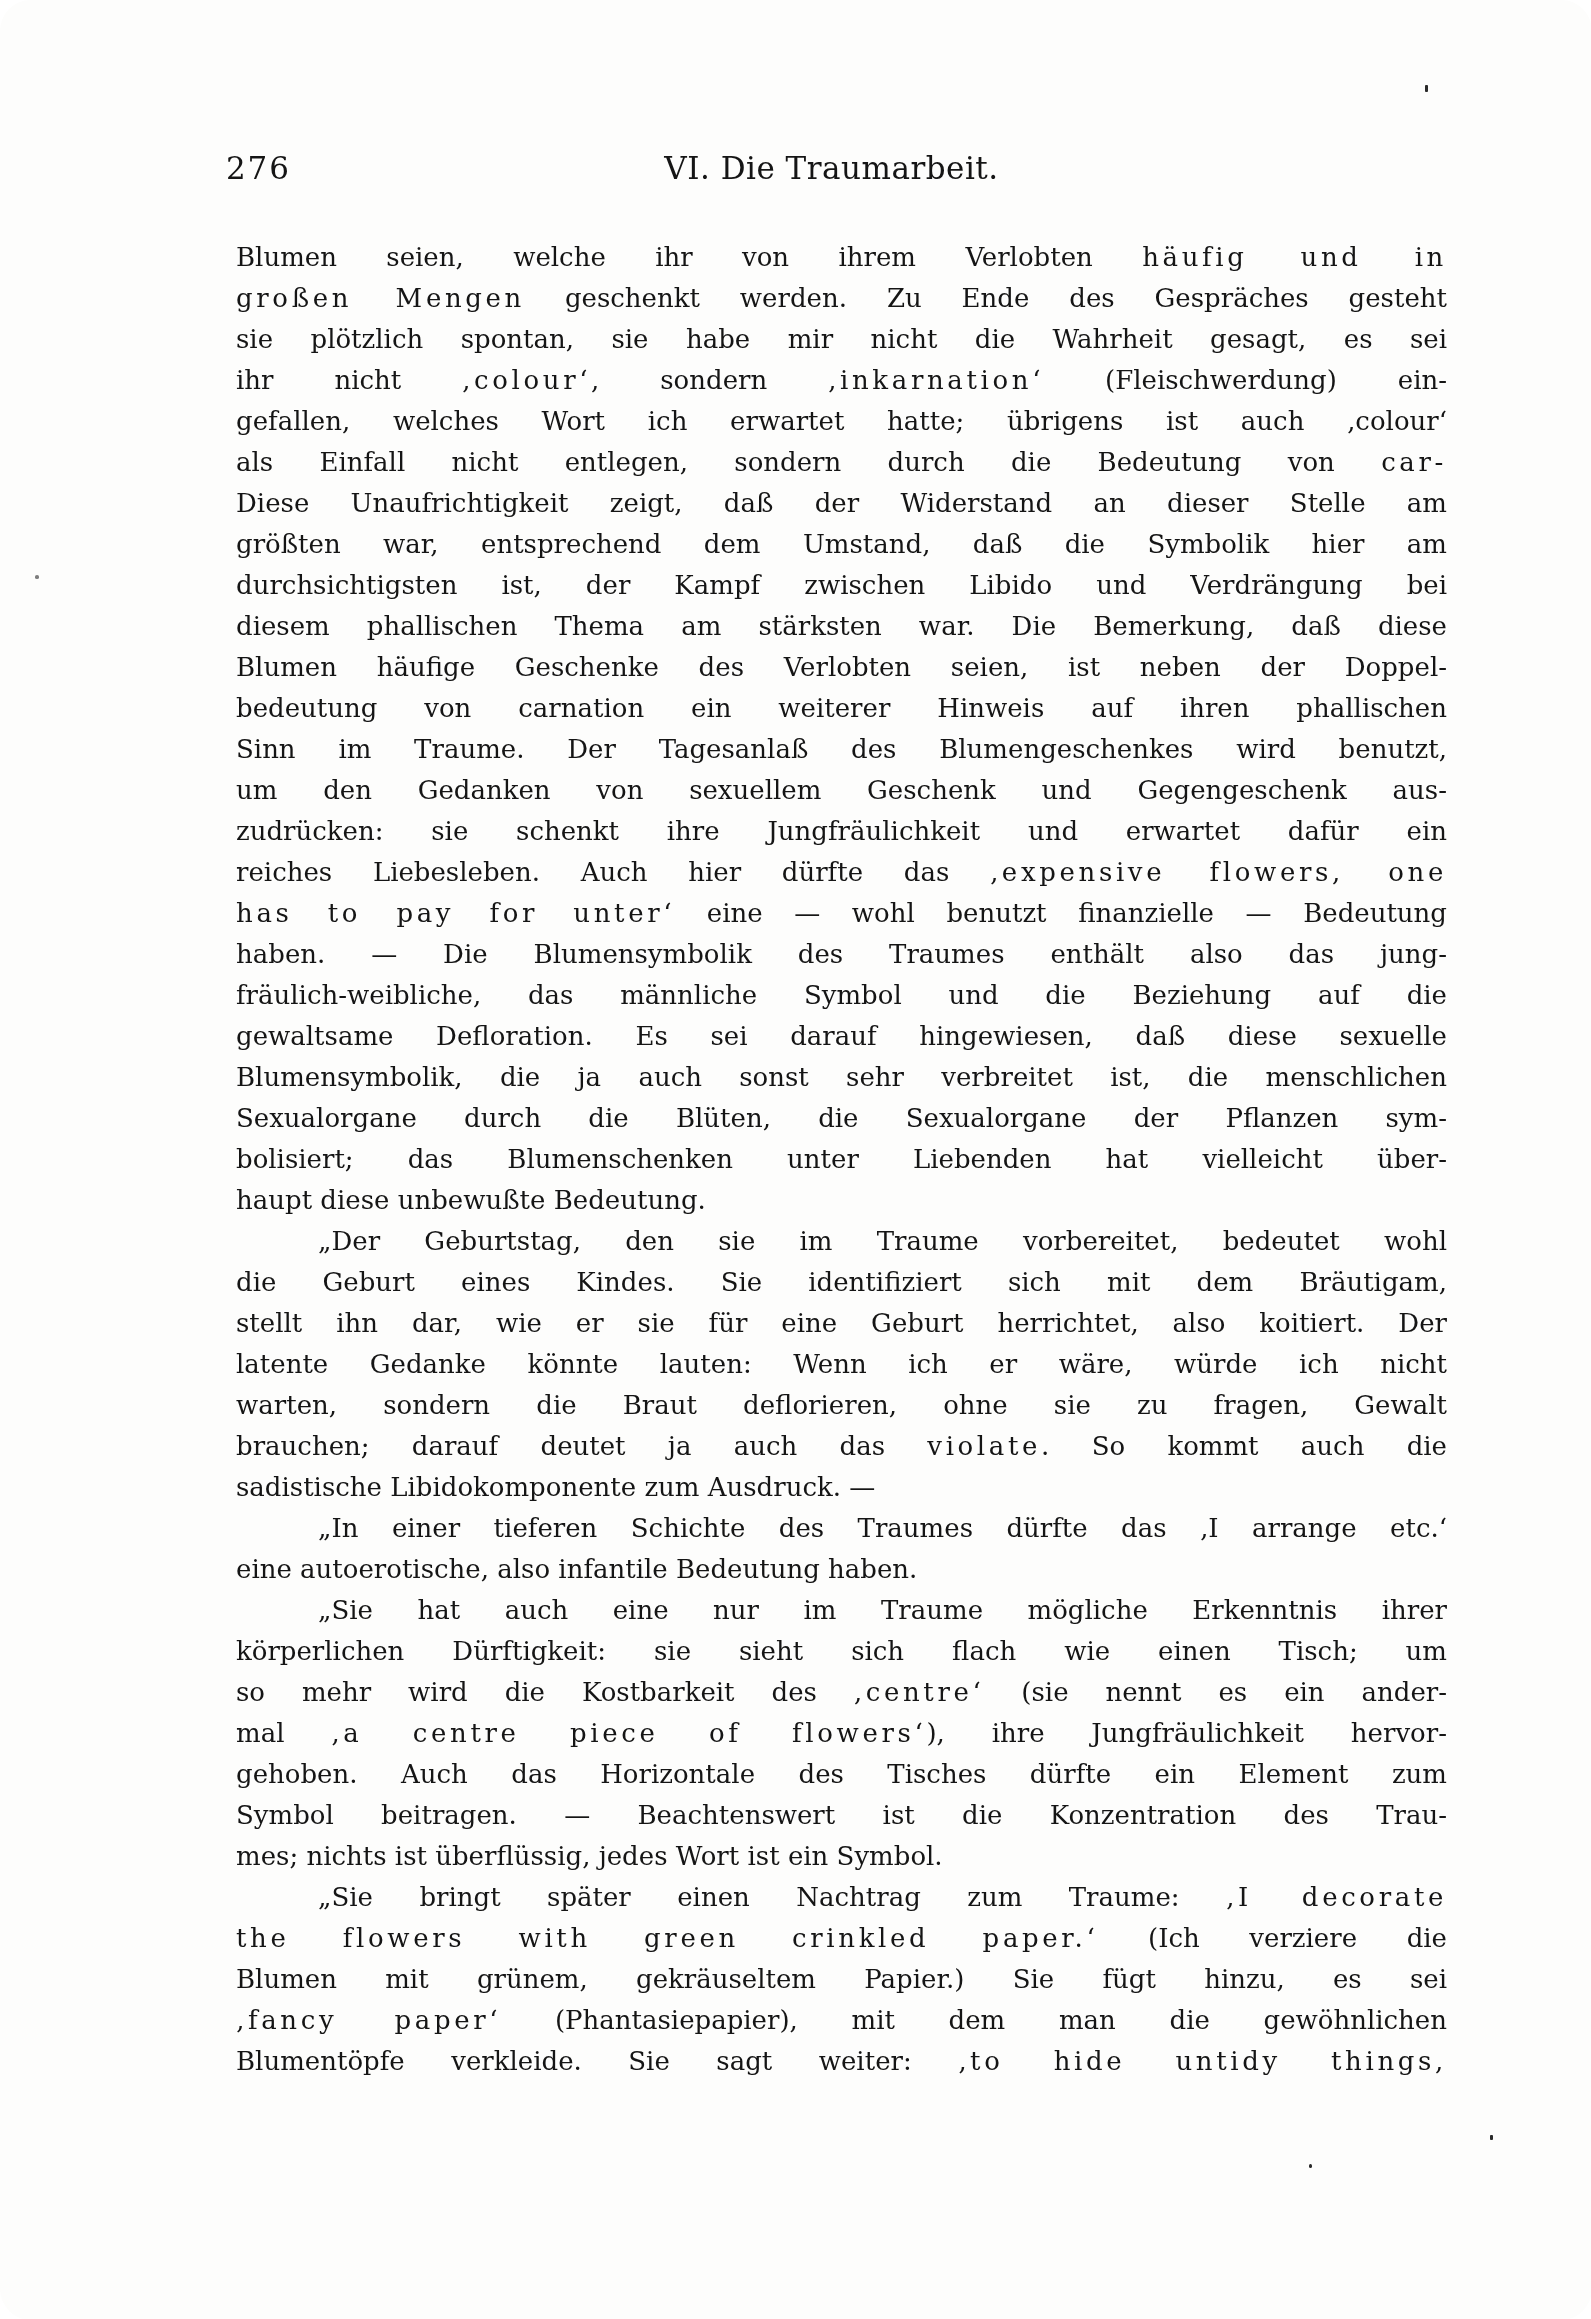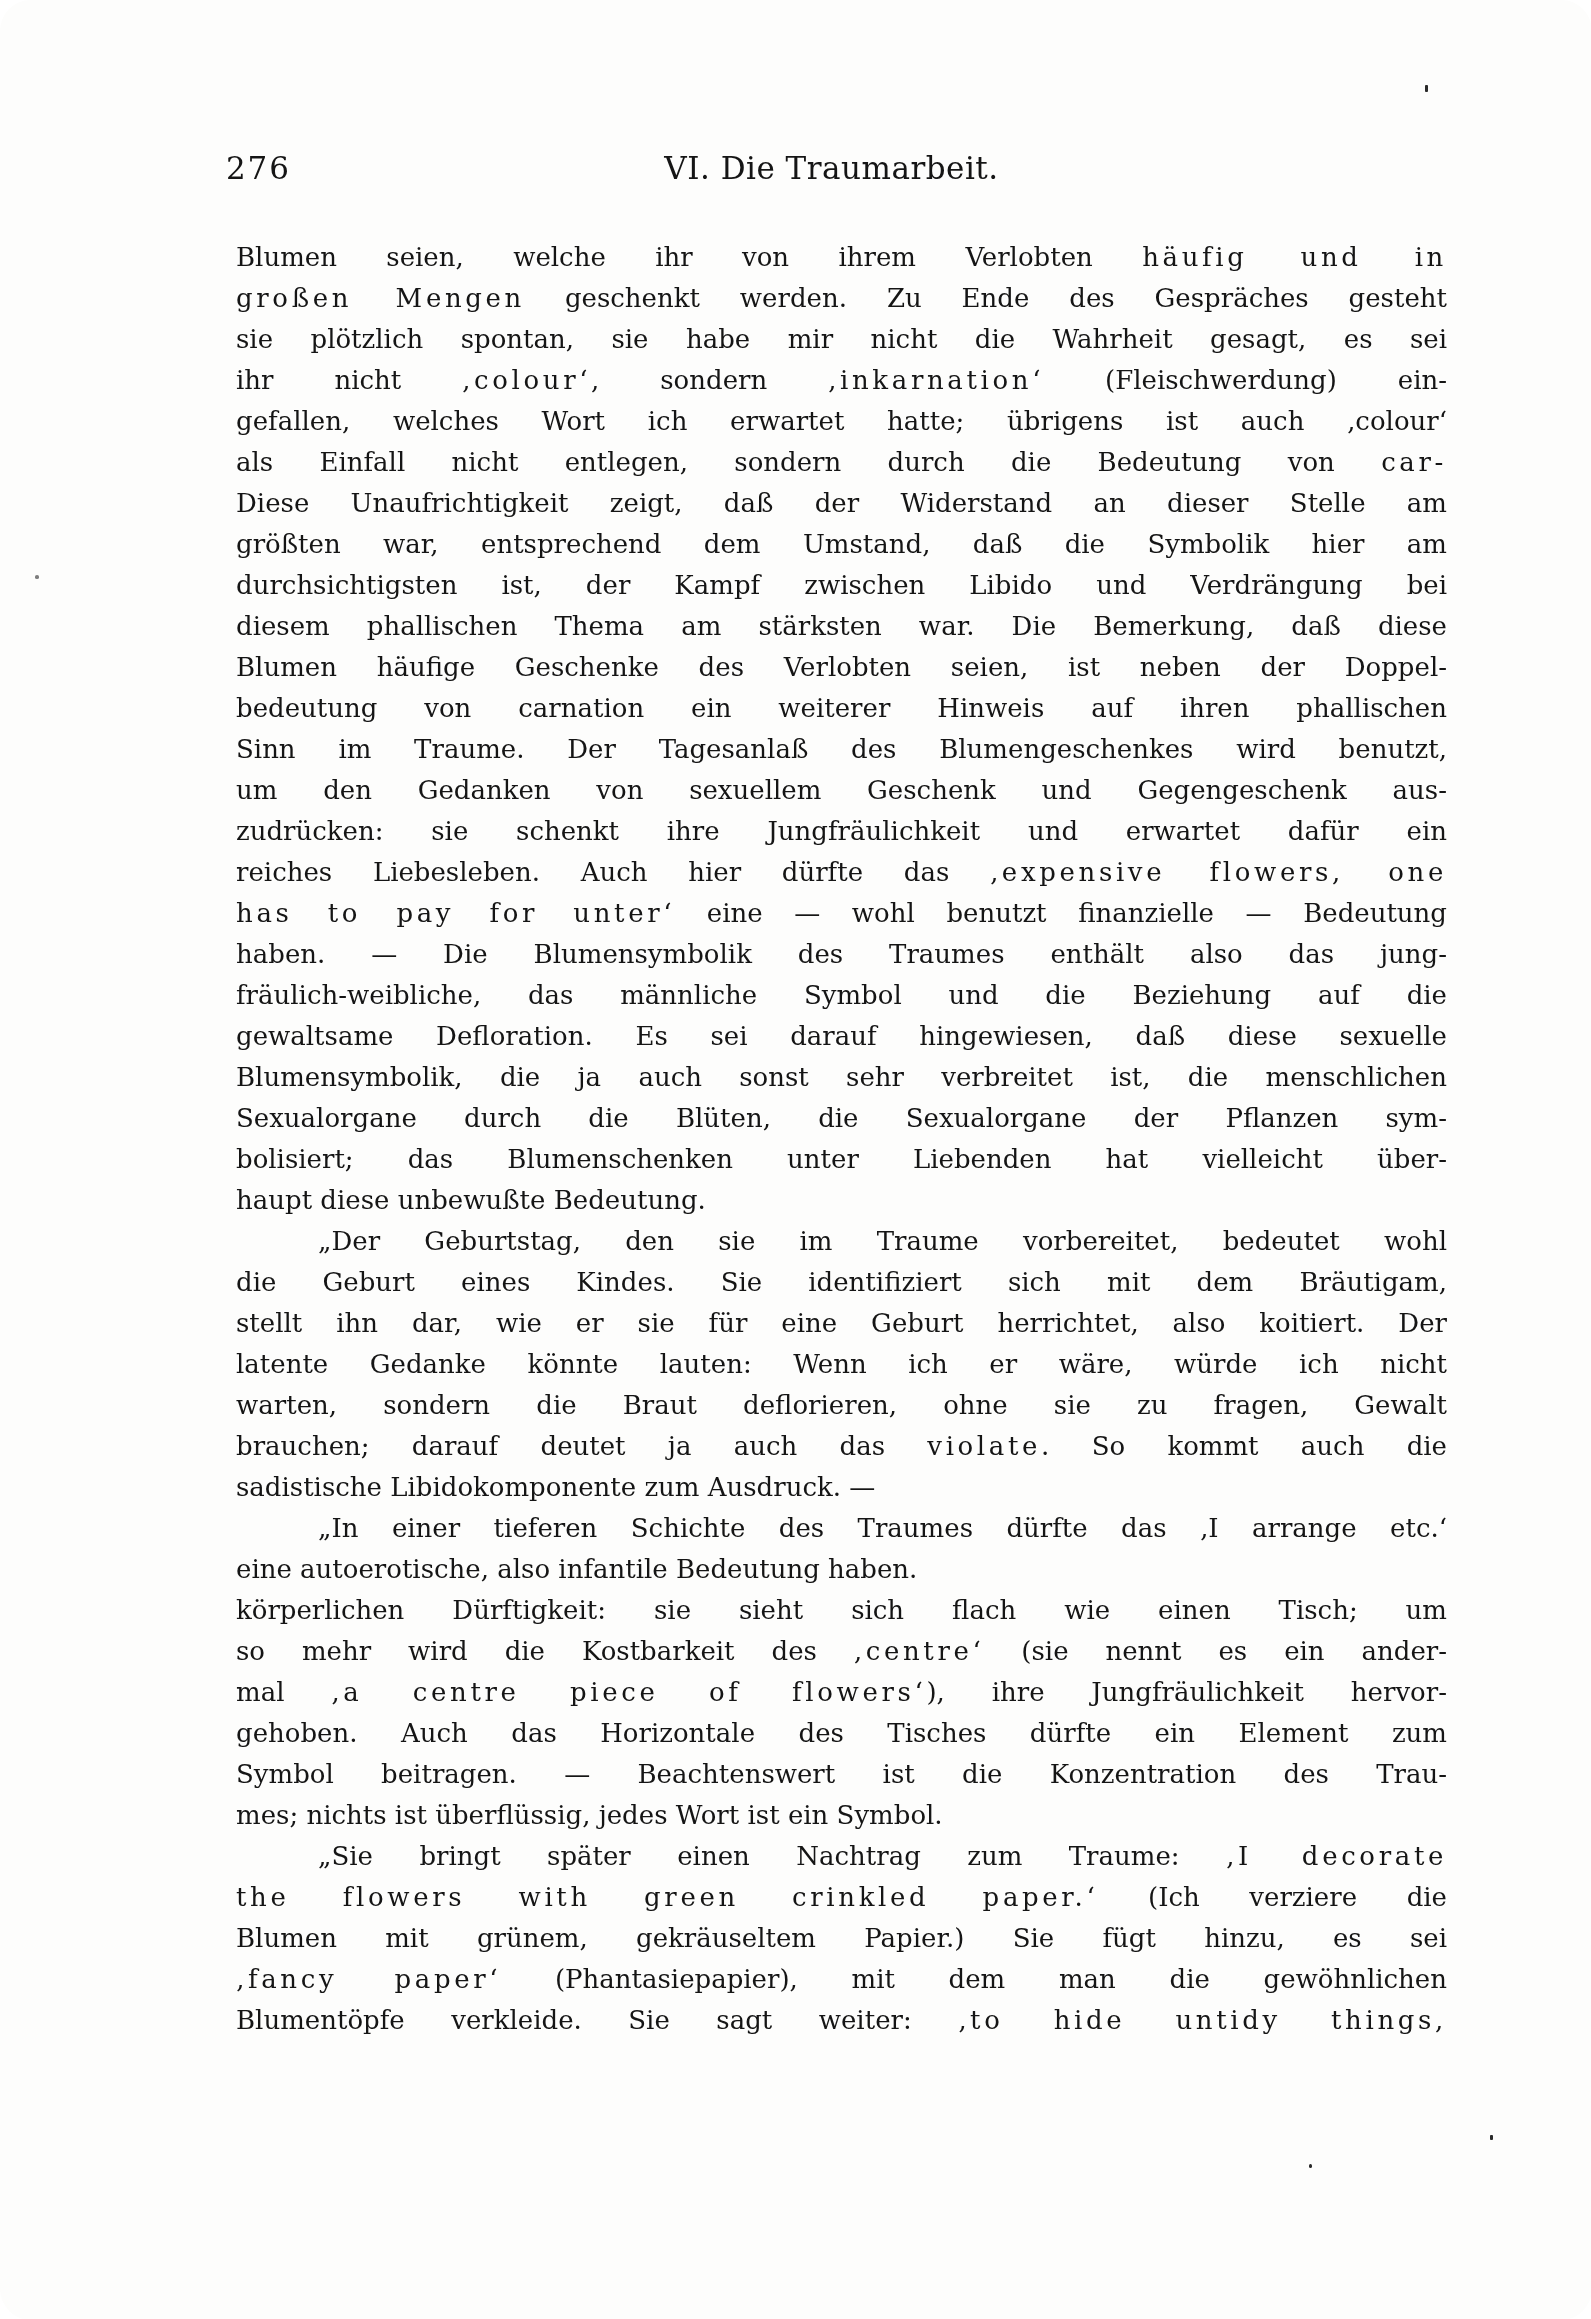--- a/index.html
+++ b/index.html
@@ -93,20 +93,21 @@
       <div class="line last"><span>haupt diese unbewußte Bedeutung.</span></div>
       <div class="line indent"><span>„Der Geburtstag, den sie im Traume vorbereitet, bedeutet wohl</span></div>
       <div class="line"><span>die Geburt eines Kindes. Sie identifiziert sich mit dem Bräutigam,</span></div>
       <div class="line"><span>stellt ihn dar, wie er sie für eine Geburt herrichtet, also koitiert. Der</span></div>
       <div class="line"><span>latente Gedanke könnte lauten: Wenn ich er wäre, würde ich nicht</span></div>
       <div class="line"><span>warten, sondern die Braut deflorieren, ohne sie zu fragen, Gewalt</span></div>
       <div class="line"><span>brauchen; darauf deutet ja auch das </span><span class="sp">violate</span><span>. So kommt auch die</span></div>
       <div class="line last"><span>sadistische Libidokomponente zum Ausdruck. —</span></div>
       <div class="line indent"><span>„In einer tieferen Schichte des Traumes dürfte das ‚I arrange etc.‘</span></div>
       <div class="line last"><span>eine autoerotische, also infantile Bedeutung haben.</span></div>
+      <div class="line indent"><span>„Sie hat auch eine nur im Traume mögliche Erkenntnis ihrer</span></div>
       <div class="line"><span>körperlichen Dürftigkeit: sie sieht sich flach wie einen Tisch; um</span></div>
       <div class="line"><span>so mehr wird die Kostbarkeit des </span><span class="sp">‚centre‘</span><span> (sie nennt es ein ander-</span></div>
       <div class="line"><span>mal </span><span class="sp">‚a centre piece of flowers‘</span><span>), ihre Jungfräulichkeit hervor-</span></div>
       <div class="line"><span>gehoben. Auch das Horizontale des Tisches dürfte ein Element zum</span></div>
       <div class="line"><span>Symbol beitragen. — Beachtenswert ist die Konzentration des Trau-</span></div>
       <div class="line last"><span>mes; nichts ist überflüssig, jedes Wort ist ein Symbol.</span></div>
       <div class="line indent"><span>„Sie bringt später einen Nachtrag zum Traume: </span><span class="sp">‚I decorate</span></div>
       <div class="line"><span class="sp">the flowers with green crinkled paper.‘</span><span> (Ich verziere die</span></div>
       <div class="line"><span>Blumen mit grünem, gekräuseltem Papier.) Sie fügt hinzu, es sei</span></div>
       <div class="line"><span class="sp">‚fancy paper‘</span><span> (Phantasiepapier), mit dem man die gewöhnlichen</span></div>

